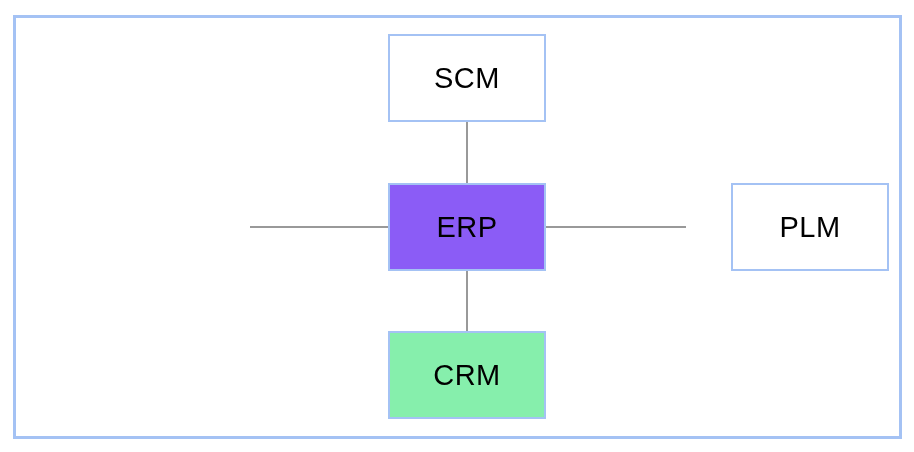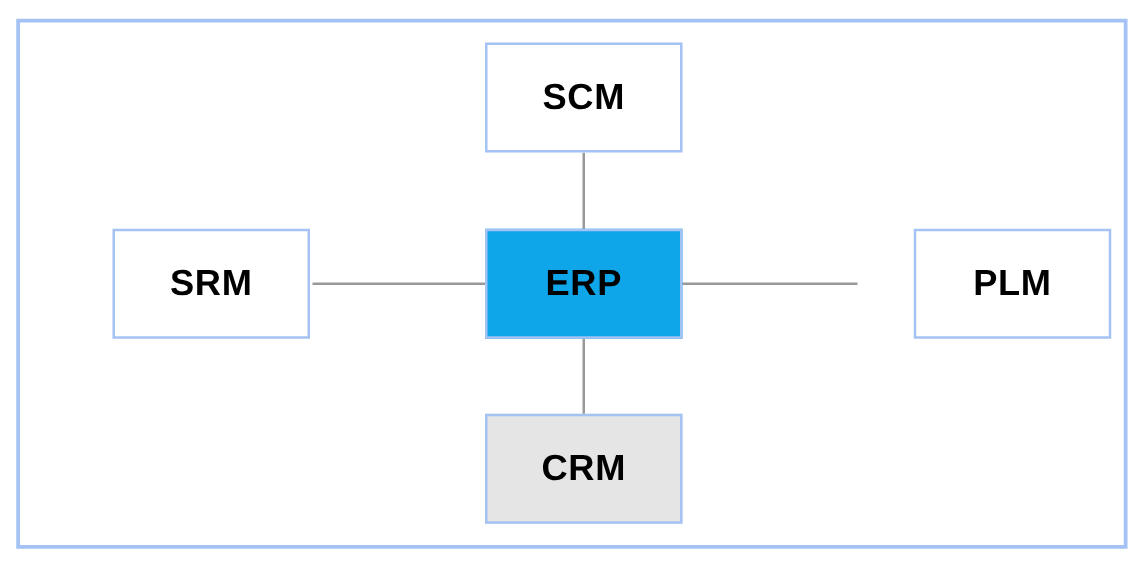--- a/index.html
+++ b/index.html
@@ -44,21 +44,20 @@
     background: #ffffff;
     display: flex;
     align-items: center;
     justify-content: center;
     z-index: 2;
   }
   .node-label {
     font-size: 29px;
     color: #000000;
     letter-spacing: 0.5px;
-    font-weight: bold;
   }
   .node-scm { left: 388px; top: 34px; }
   .node-srm { left: 90px;  top: 183px; }
   .node-erp { left: 388px; top: 183px; background: #ed7d31; }
   .node-plm { left: 685px; top: 183px; margin-left: 46px; }
   .node-crm { left: 388px; top: 331px; }
 </style>
 </head>
 <body>
 
@@ -68,29 +67,26 @@
 
   <div class="connector conn-top"></div>
   <div class="connector conn-bottom"></div>
   <div class="connector conn-left"></div>
   <div class="connector conn-right"></div>
 
   <div class="node node-scm" style="background: rgb(255, 255, 255);">
     <span class="node-label">SCM</span>
   </div>
 
-  <div class="node node-srm" style="background: rgb(255, 255, 255);">
-    <span class="node-label">SRM</span>
-  </div>
 
-  <div class="node node-erp" style="background: #0ea5e9;">
+  <div class="node node-erp" style="background: #8b5cf6;">
     <span class="node-label">ERP</span>
   </div>
 
   <div class="node node-plm" style="background: rgb(255, 255, 255);">
     <span class="node-label">PLM</span>
   </div>
 
-  <div class="node node-crm" style="background: #e5e5e5;">
+  <div class="node node-crm" style="background: #86efac;">
     <span class="node-label">CRM</span>
   </div>
 
 </div>
 
 </body></html>

